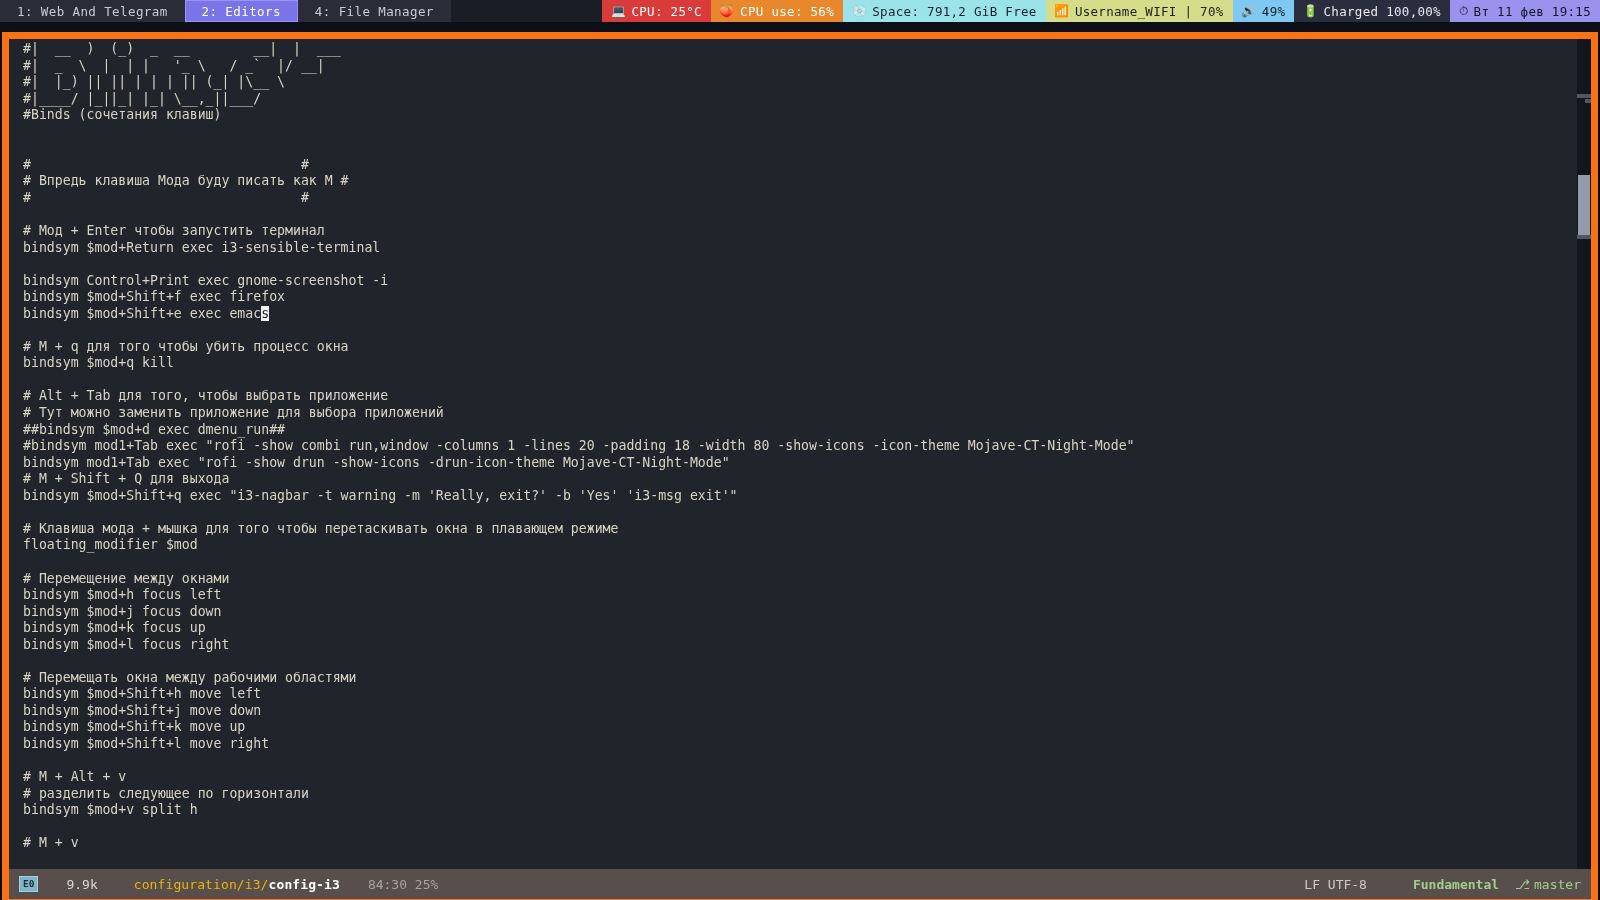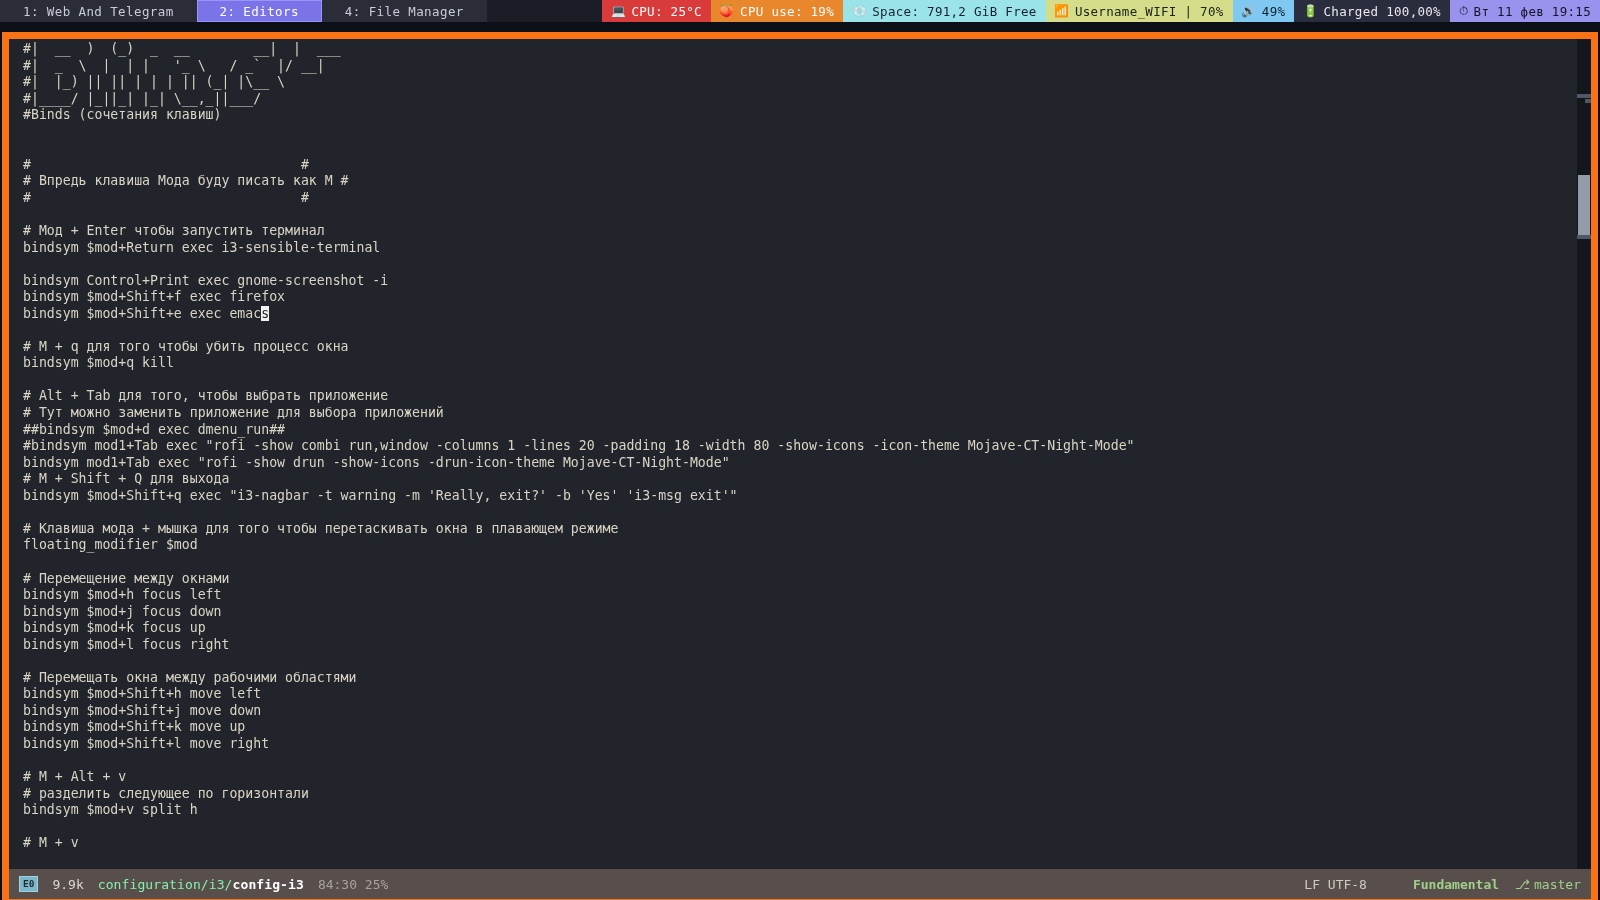--- a/index.html
+++ b/index.html
@@ -16,21 +16,21 @@
     position: absolute; top: 0; left: 0;
     width: 1600px; height: 22px;
     background: #1b1d26;
     display: flex; align-items: stretch;
     font-size: 12.5px;
     z-index: 20;
   }
   .ws-list { display: flex; align-items: stretch; }
   .ws {
     display: flex; align-items: center;
-    padding: 0 22px;
+    padding: 0 16px;
     color: #c8ccd8;
     background: #2a2d38;
     border: 1px solid #2a2d38;
     white-space: nowrap;
     letter-spacing: .4px;
   }
   .ws.focused {
     background: #7a74e8;
     color: #ffffff;
     border: 1px solid #9a94ff;
@@ -110,34 +110,34 @@
   
   #modeline {
     position: absolute; left: 0; right: 0; bottom: 0;
     height: 30px;
     background: #584f4d;
     display: flex; align-items: center;
     font-size: 13px;
     color: #ddd8d2;
     padding: 0 10px;
   }
-  .ml-left { display: flex; align-items: center; gap: 14px; }
+  .ml-left { display: flex; align-items: center; gap: 28px; }
   .enc-badge {
     background: #7fb7c9;
     color: #1d2a31;
     font-size: 9.5px;
     font-weight: bold;
     padding: 2px 3px;
     border: 1px solid #9ed3e3;
     line-height: 1;
     letter-spacing: 0px;
   }
   .ml-size { color: #ded9d3; }
   .ml-path { letter-spacing: .1px; }
-  .ml-path .dir { color: #86efac; }
+  .ml-path .dir { color: #eab308; margin-left: 8px; }
   .ml-path .file { color: #ffffff; font-weight: bold; }
   .ml-pos { color: #a9a29c; }
   .ml-right {
     margin-left: auto;
     display: flex; align-items: flex-end; gap: 16px;
   }
   .ml-lf { color: #cfc9c2; }
   .ml-major { color: #9fd08a; font-weight: bold; margin-left: 30px; }
   .ml-vc { color: #9fd08a; display: flex; align-items: center; gap: 4px; }
 </style>
@@ -157,21 +157,21 @@
       </div>
     </div>
   <div class="bar-spacer"></div>
   <div class="blocks">
       <div class="blk blk-cpu">
         <span class="g">💻</span>
         <span>CPU: 25°C</span>
       </div>
       <div class="blk blk-cpuuse">
         <span class="g">🍑</span>
-        <span>CPU use: 19%</span>
+        <span>CPU use: 56%</span>
       </div>
       <div class="blk blk-space">
         <span class="g">💿</span>
         <span>Space: 791,2 GiB Free</span>
       </div>
       <div class="blk blk-wifi">
         <span class="g">📶</span>
         <span>Username_WIFI | 70%</span>
       </div>
       <div class="blk blk-vol">

